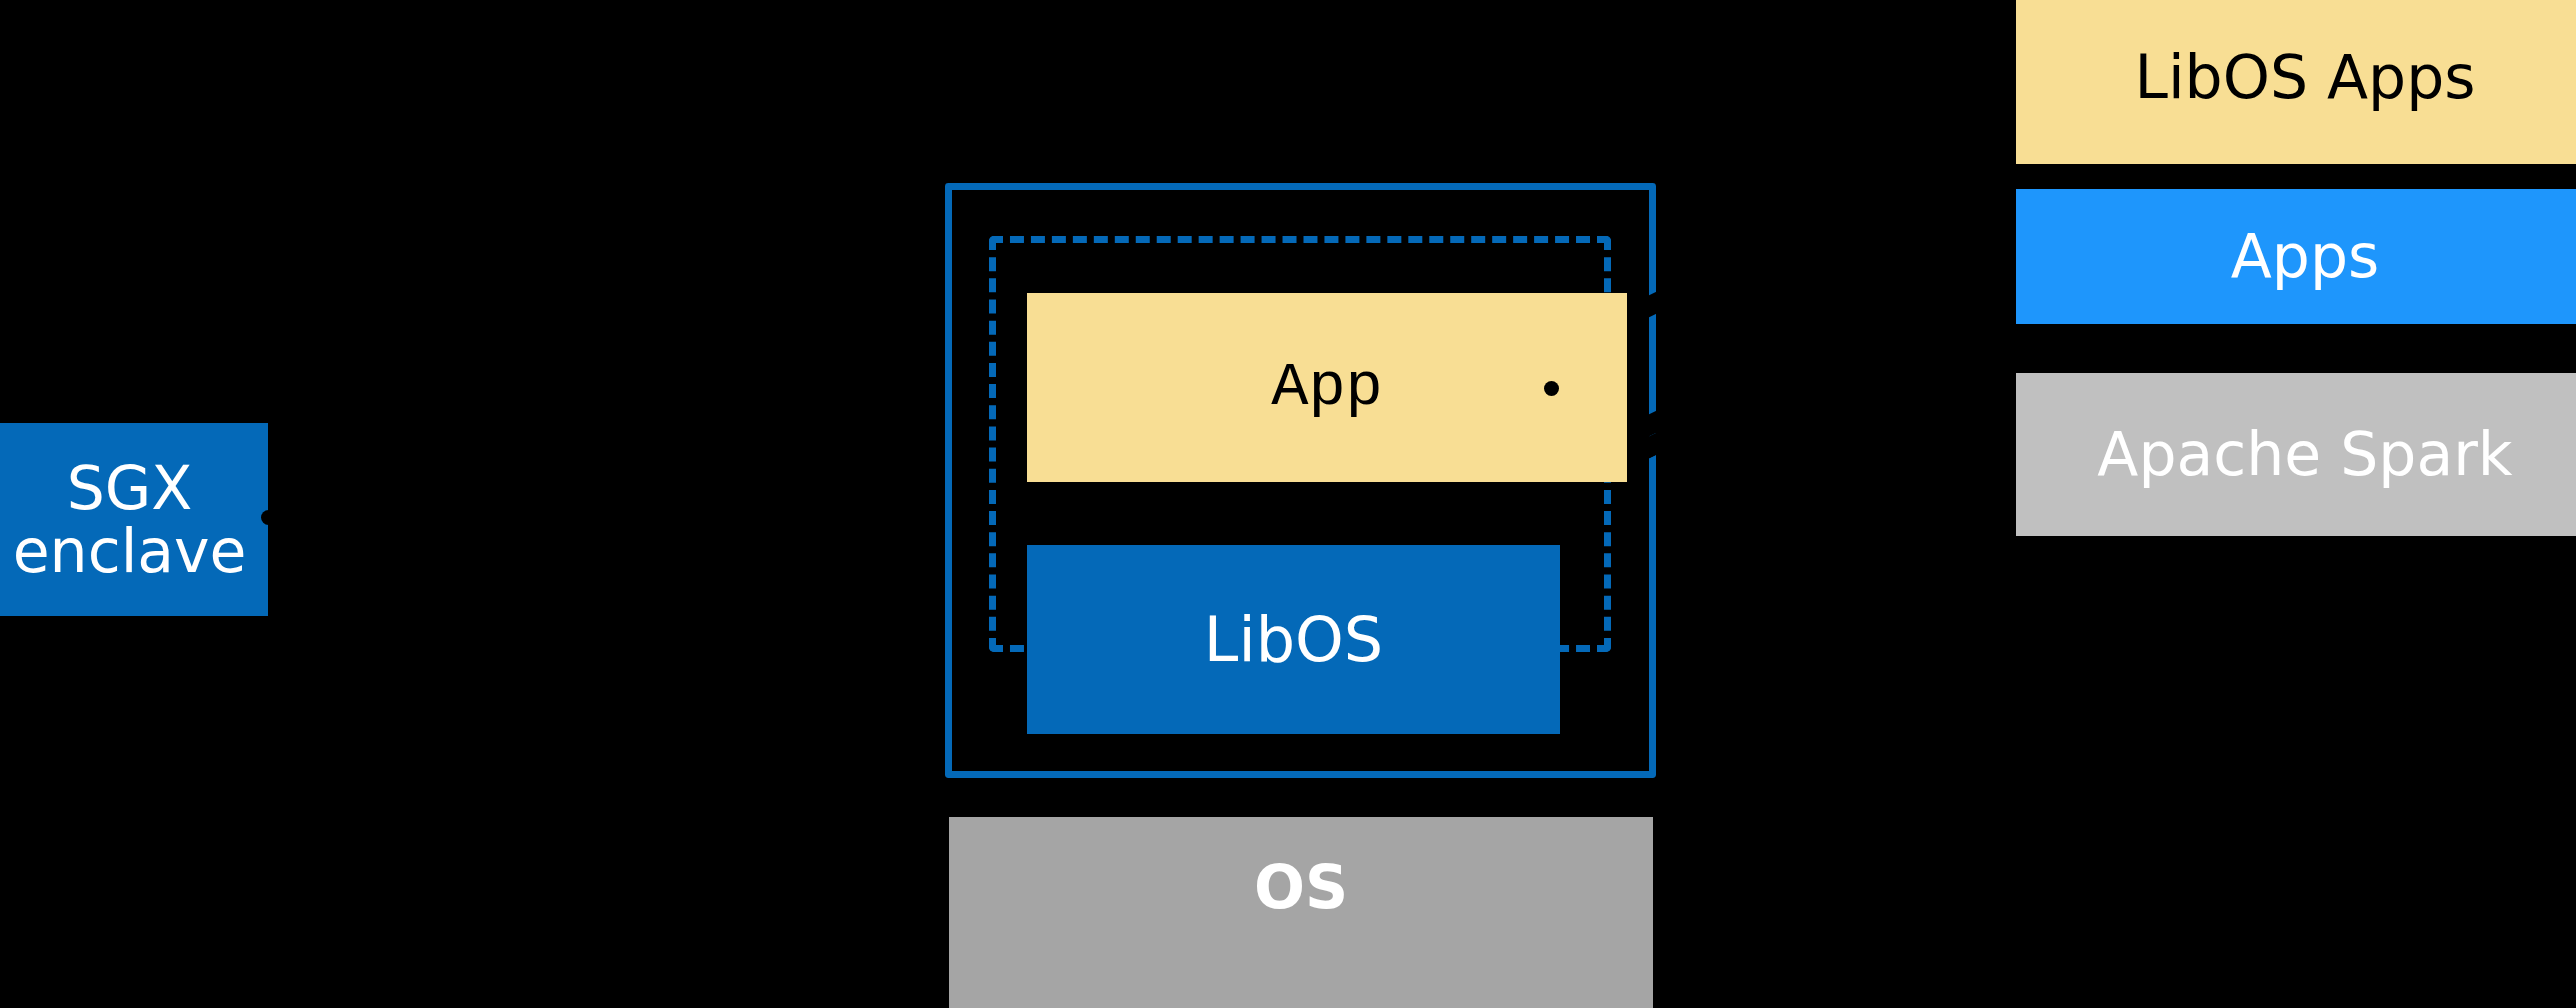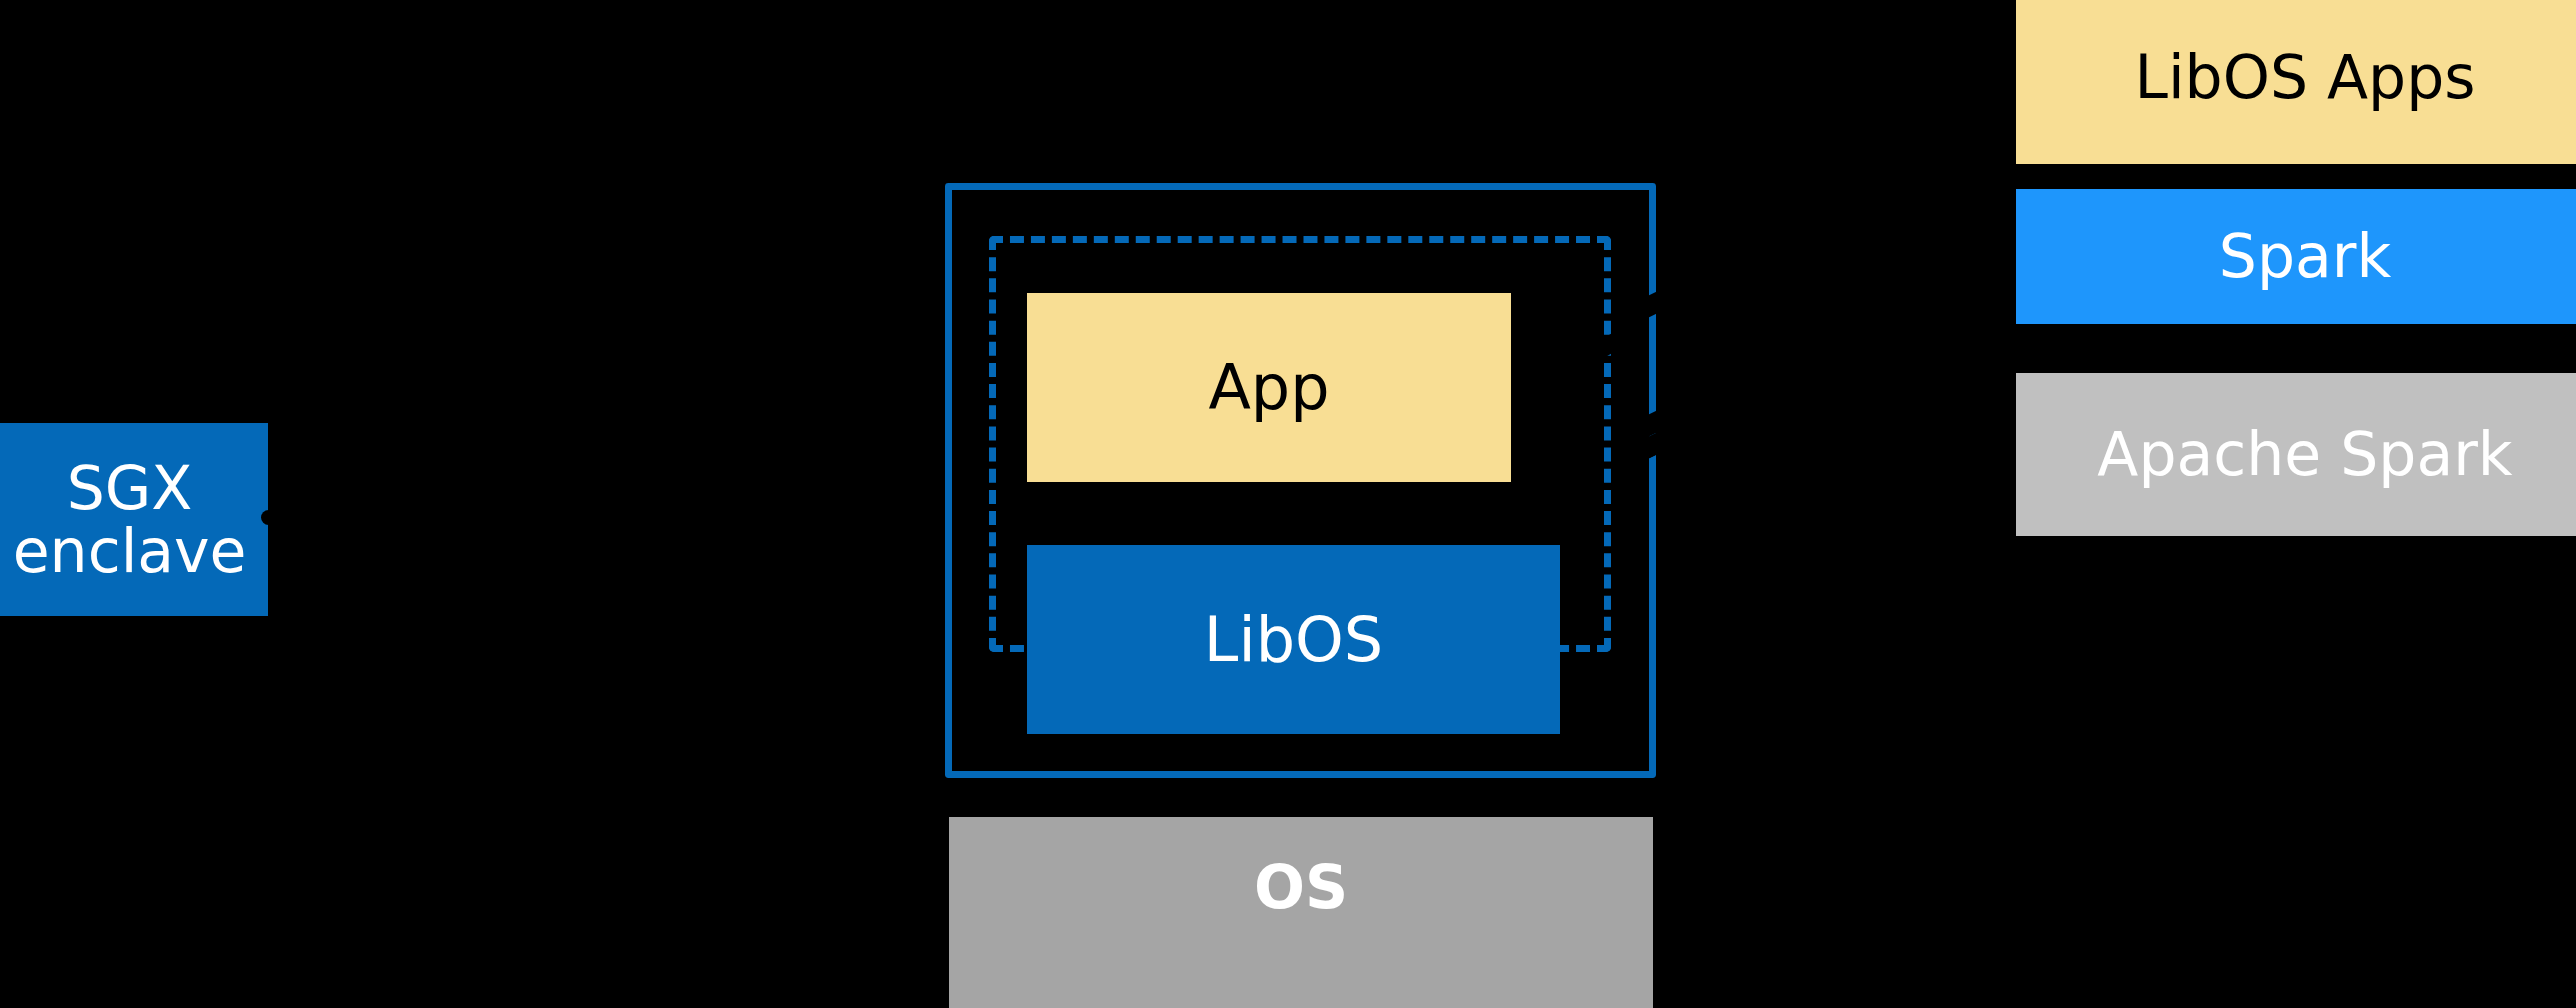--- a/index.html
+++ b/index.html
@@ -42,25 +42,26 @@
     width: 622px;
     height: 416px;
     border: 7.5px dashed #0469B8;
     border-radius: 5px;
     background: transparent;
   }
 
   .app-box {
     left: 1027px;
     top: 293px;
-    width: 484px;
+    width: 600px;
     height: 189px;
     background: #F8DE94;
     color: #000000;
     font-size: 62px;
+    font-family: Liberation Mono, monospace;
   }
   .libos-box {
     left: 1027px;
     top: 545px;
     width: 533px;
     height: 189px;
     background: #0469B8;
     color: #FFFFFF;
     font-size: 62px;
   }
@@ -181,21 +182,21 @@
 
   <div class="box os-box">
     <span>OS</span>
   </div>
 
   <div class="box userapps-box">
     <span>LibOS Apps</span>
   </div>
 
   <div class="box bigdl-box">
-    <span>Spark</span>
+    <span>Apps</span>
   </div>
 
   <div class="box spark-box">
     <span>Apache Spark</span>
   </div>
 
 </div>
 
 
 </body></html>

